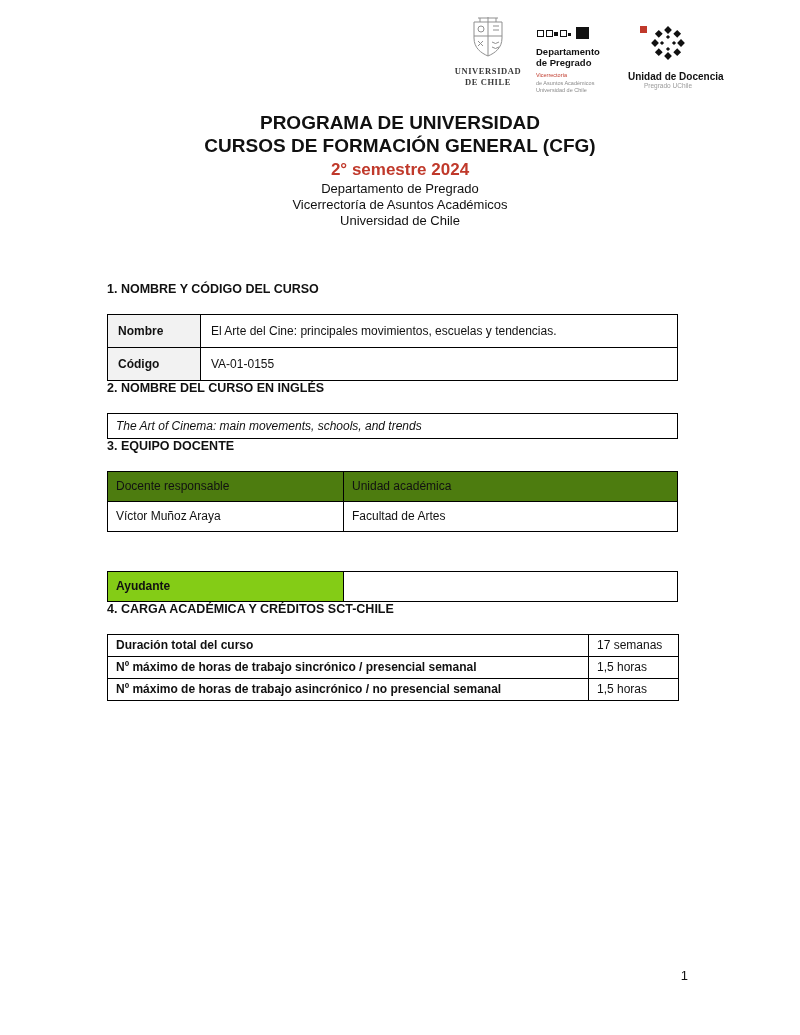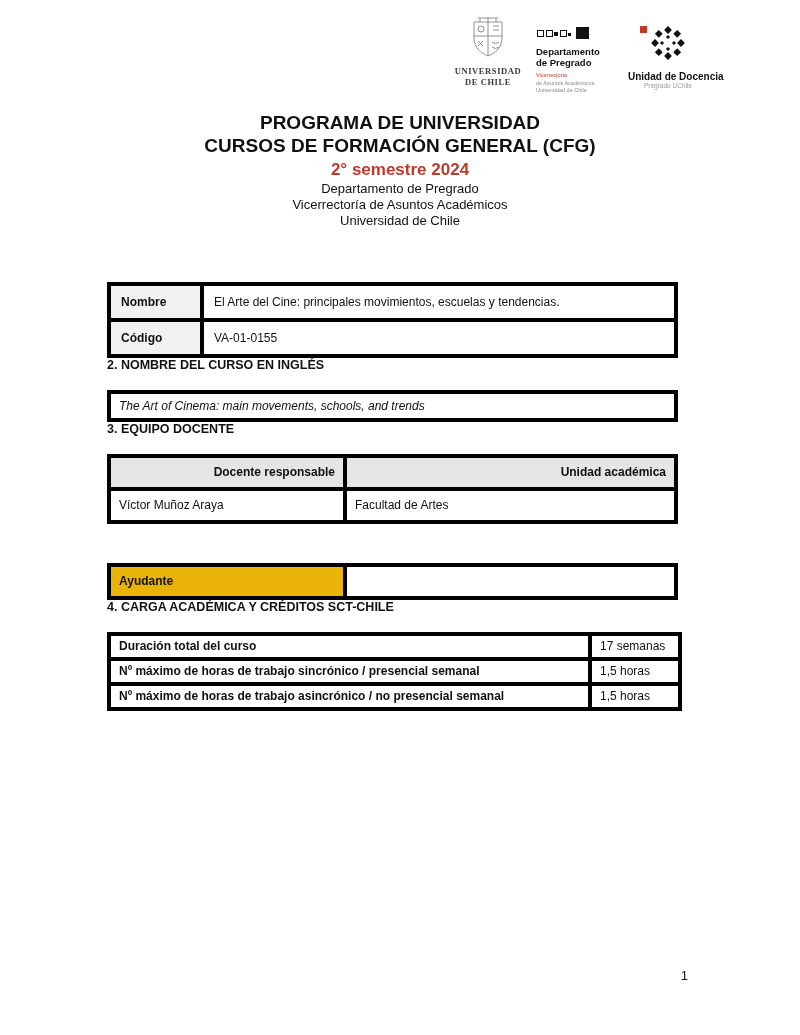--- a/index.html
+++ b/index.html
@@ -27,30 +27,30 @@
   .title-sem { font-size:17px; font-weight:bold; line-height:22px; margin-top:2px; }
   .title-sub { font-size:13px; line-height:16px; color:#111; }
 
   
   .content { margin:53px 122px 0 107px; }
   h2.section { font-size:12.5px; font-weight:bold; color:#111; margin:0 0 18px; }
   .mt17 { margin-top:17px; } .mt29 { margin-top:29px; } .mb20 { margin-bottom:20px; }
   .gap20 { height:20px; } .gap19 { height:19px; }
 
   table.tbl { width:100%; border-collapse:collapse; table-layout:fixed; }
-  .tbl td, .tbl th { border:4px solid #000000; font-size:12px; color:#111; vertical-align:middle; text-align:left; overflow:hidden; }
+  .tbl td, .tbl th { border:1px solid #000000; font-size:12px; color:#111; vertical-align:middle; text-align:left; overflow:hidden; }
 
   .tbl-nc td { padding:8px 10px; line-height:16px; }
   .tbl-nc td.lbl { font-weight:bold; background:#f2f2f2; }
 
   .tbl-en td { padding:4px 8px; line-height:16px; font-style:italic; }
 
-  .tbl-eq th { background:#e5e5e5; font-weight:bold; text-align:right; padding:7px 8px; line-height:15px; }
+  .tbl-eq th { background:#4d7c0f; font-weight:normal; text-align:left; padding:7px 8px; line-height:15px; }
   .tbl-eq td { padding:7px 8px; line-height:15px; }
-  .tbl-eq td.lbl { font-weight:bold; background:#eab308; }
+  .tbl-eq td.lbl { font-weight:bold; background:#84cc16; }
 
   .tbl-carga td { padding:3px 8px; line-height:15px; white-space:nowrap; }
   .tbl-carga td.lbl { font-weight:bold; }
 
   .page-num { position:absolute; right:112px; bottom:52px; font-size:13px; color:#111; }
 </style>
 </head>
 <body>
 
 <div class="page">
@@ -123,20 +123,21 @@
     <div class="title-main">PROGRAMA DE UNIVERSIDAD</div>
     <div class="title-main">CURSOS DE FORMACIÓN GENERAL (CFG)</div>
     <div class="title-sem" style="color: rgb(192, 57, 43);">2° semestre 2024</div>
     <div class="title-sub">Departamento de Pregrado</div>
     <div class="title-sub">Vicerrectoría de Asuntos Académicos</div>
     <div class="title-sub">Universidad de Chile</div>
   </div>
 
   <main class="content">
 
+    <h2 class="section">1. NOMBRE Y CÓDIGO DEL CURSO</h2>
     <table class="tbl tbl-nc">
       <colgroup>
           <col style="width:93px">
           <col>
         </colgroup>
       <tbody>
           <tr>
         <td class="lbl">Nombre</td>
         <td>El Arte del Cine: principales movimientos, escuelas y tendencias.</td>
       </tr>

